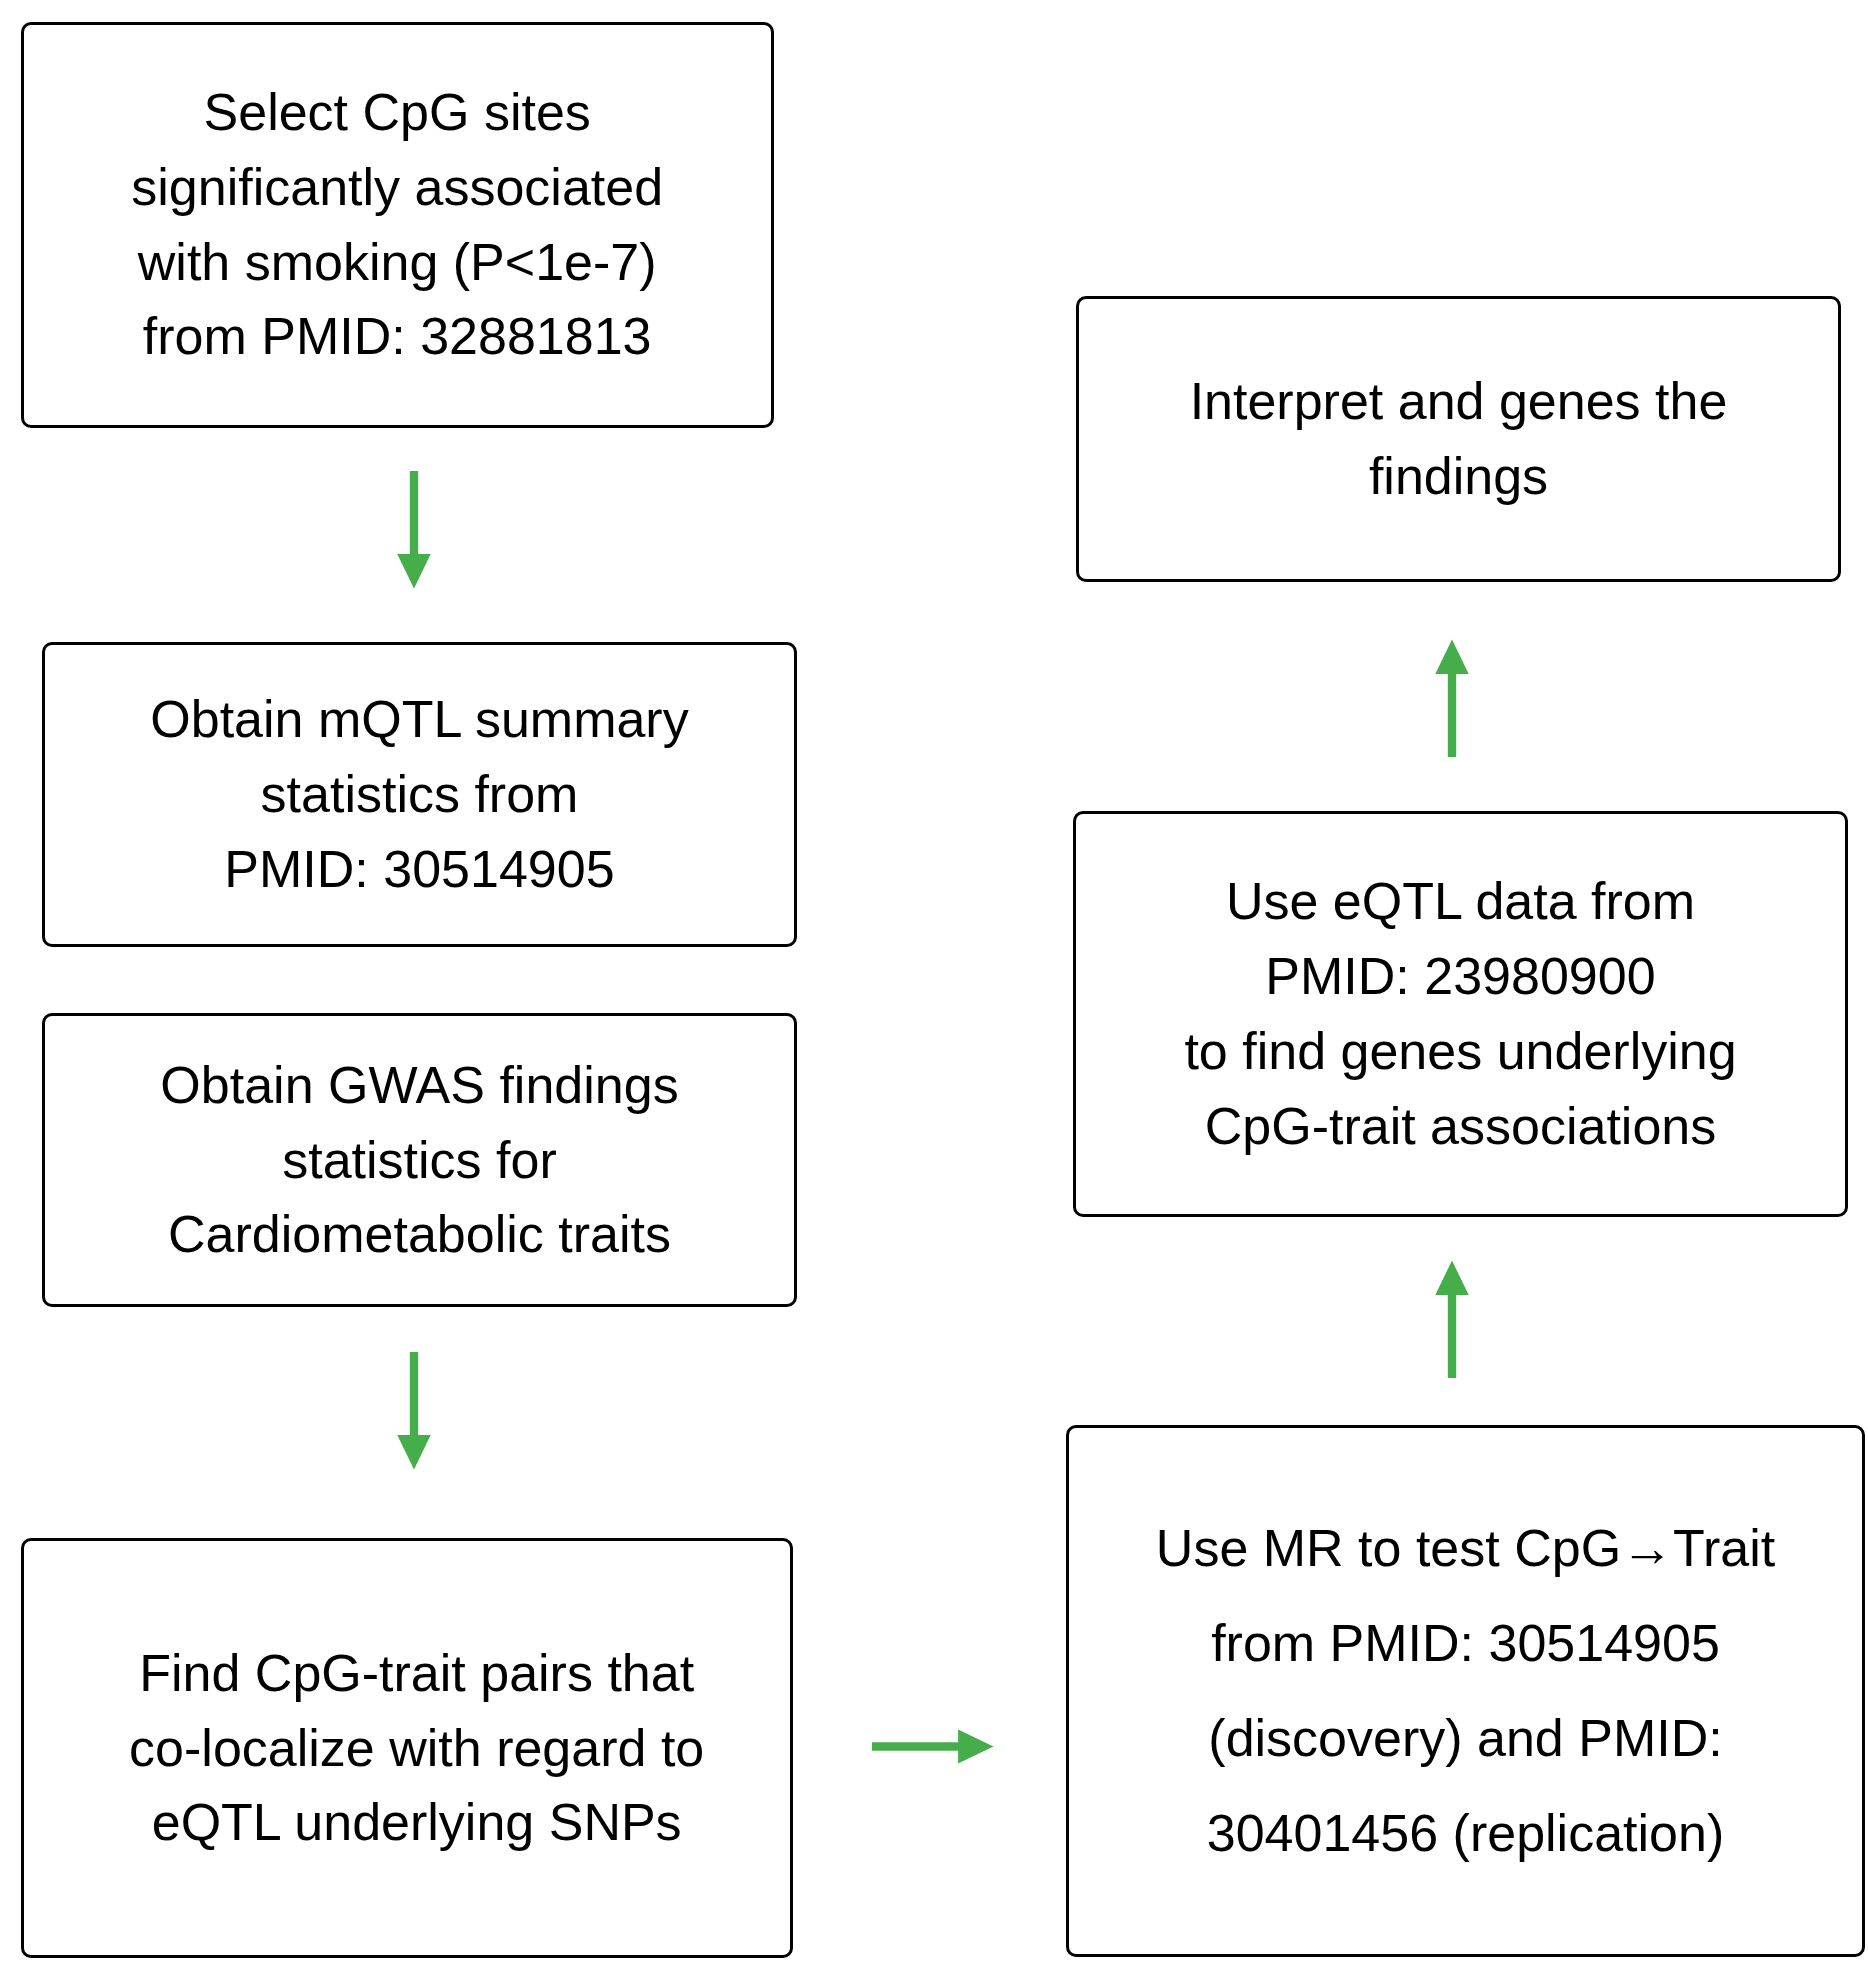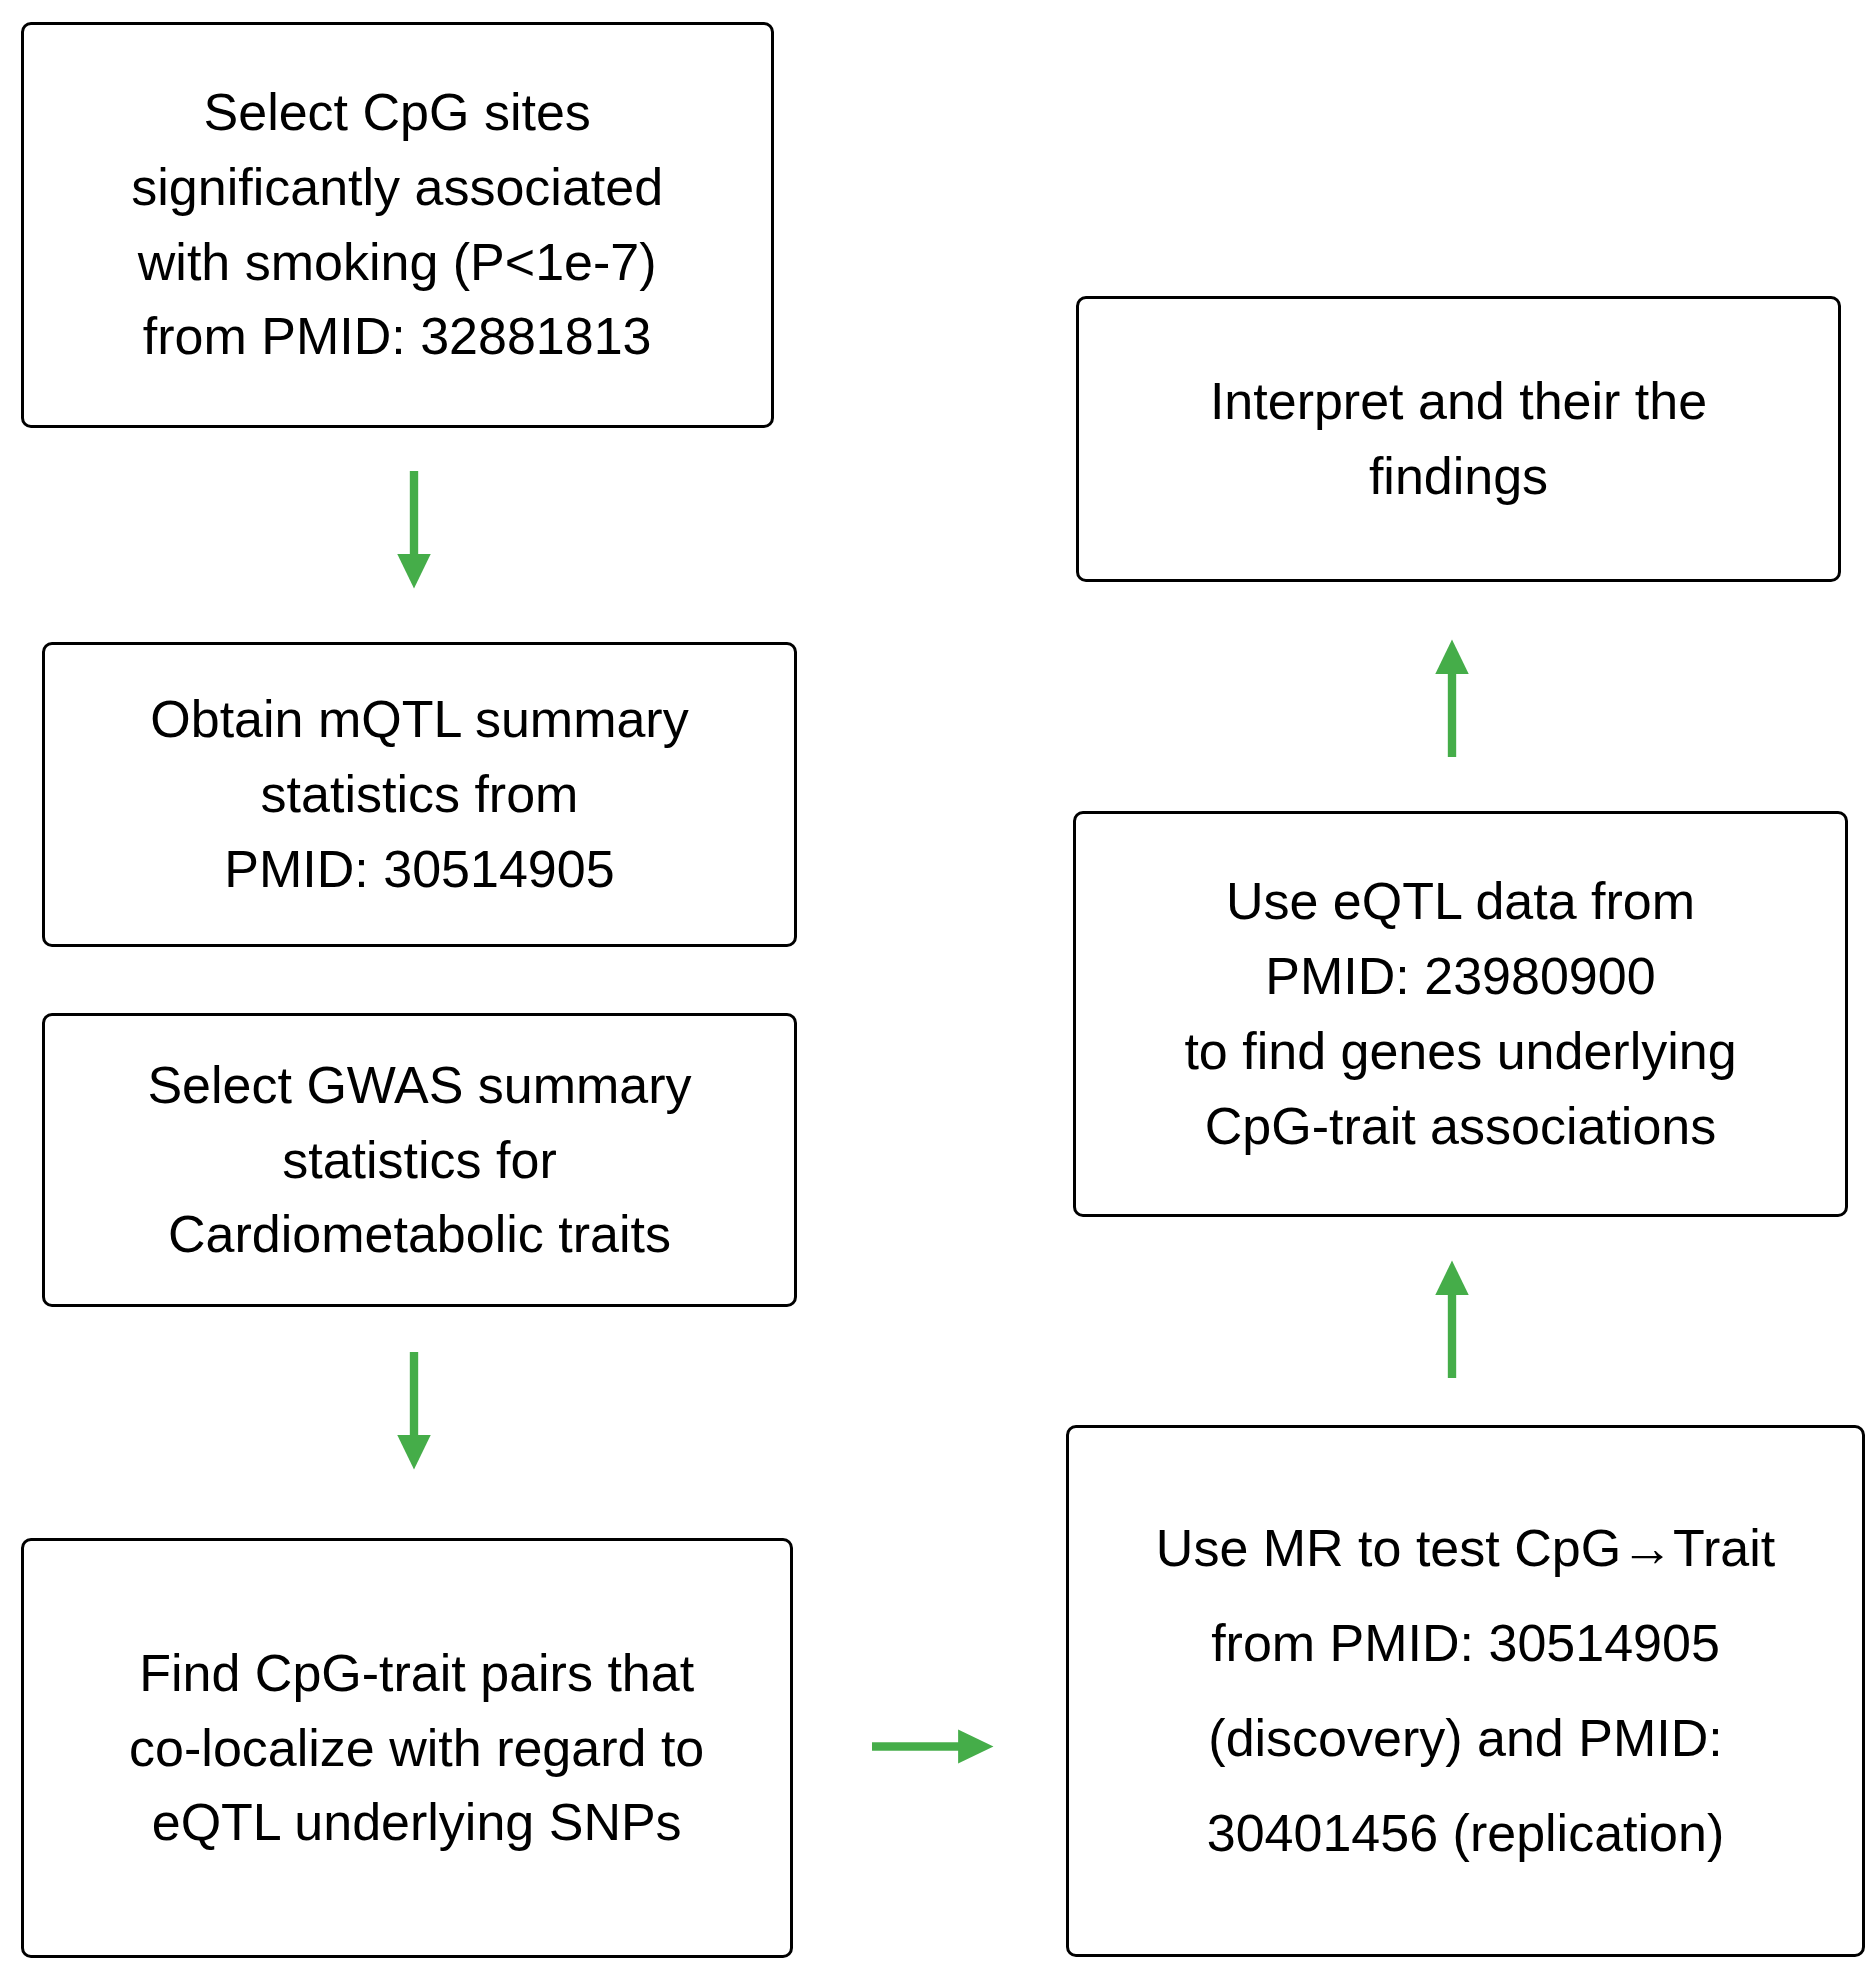--- a/index.html
+++ b/index.html
@@ -65,21 +65,21 @@
     <polygon points="3,108 47,108 25,153"></polygon>
   </svg>
 
   <div class="node" id="node-mqtl">
     <span>Obtain mQTL summary</span>
     <span>statistics from</span>
     <span>PMID: 30514905</span>
   </div>
 
   <div class="node" id="node-gwas">
-    <span>Select GWAS summary</span>
+    <span>Obtain GWAS findings</span>
     <span>statistics for</span>
     <span>Cardiometabolic traits</span>
   </div>
 
   <svg class="arrow" id="arrow-gwas-coloc" viewBox="0 0 50 155" preserveAspectRatio="none">
     <rect x="19.5" y="0" width="11" height="112"></rect>
     <polygon points="3,108 47,108 25,153"></polygon>
   </svg>
 
   <div class="node" id="node-coloc">
@@ -111,18 +111,18 @@
     <span>to find genes underlying</span>
     <span>CpG-trait associations</span>
   </div>
 
   <svg class="arrow" id="arrow-eqtl-interp" viewBox="0 0 50 155" preserveAspectRatio="none">
     <rect x="19.5" y="43" width="11" height="112"></rect>
     <polygon points="3,47 47,47 25,2"></polygon>
   </svg>
 
   <div class="node" id="node-interpret">
-    <span>Interpret and their the</span>
+    <span>Interpret and genes the</span>
     <span>findings</span>
   </div>
 
 </div>
 
 
 </body></html>

